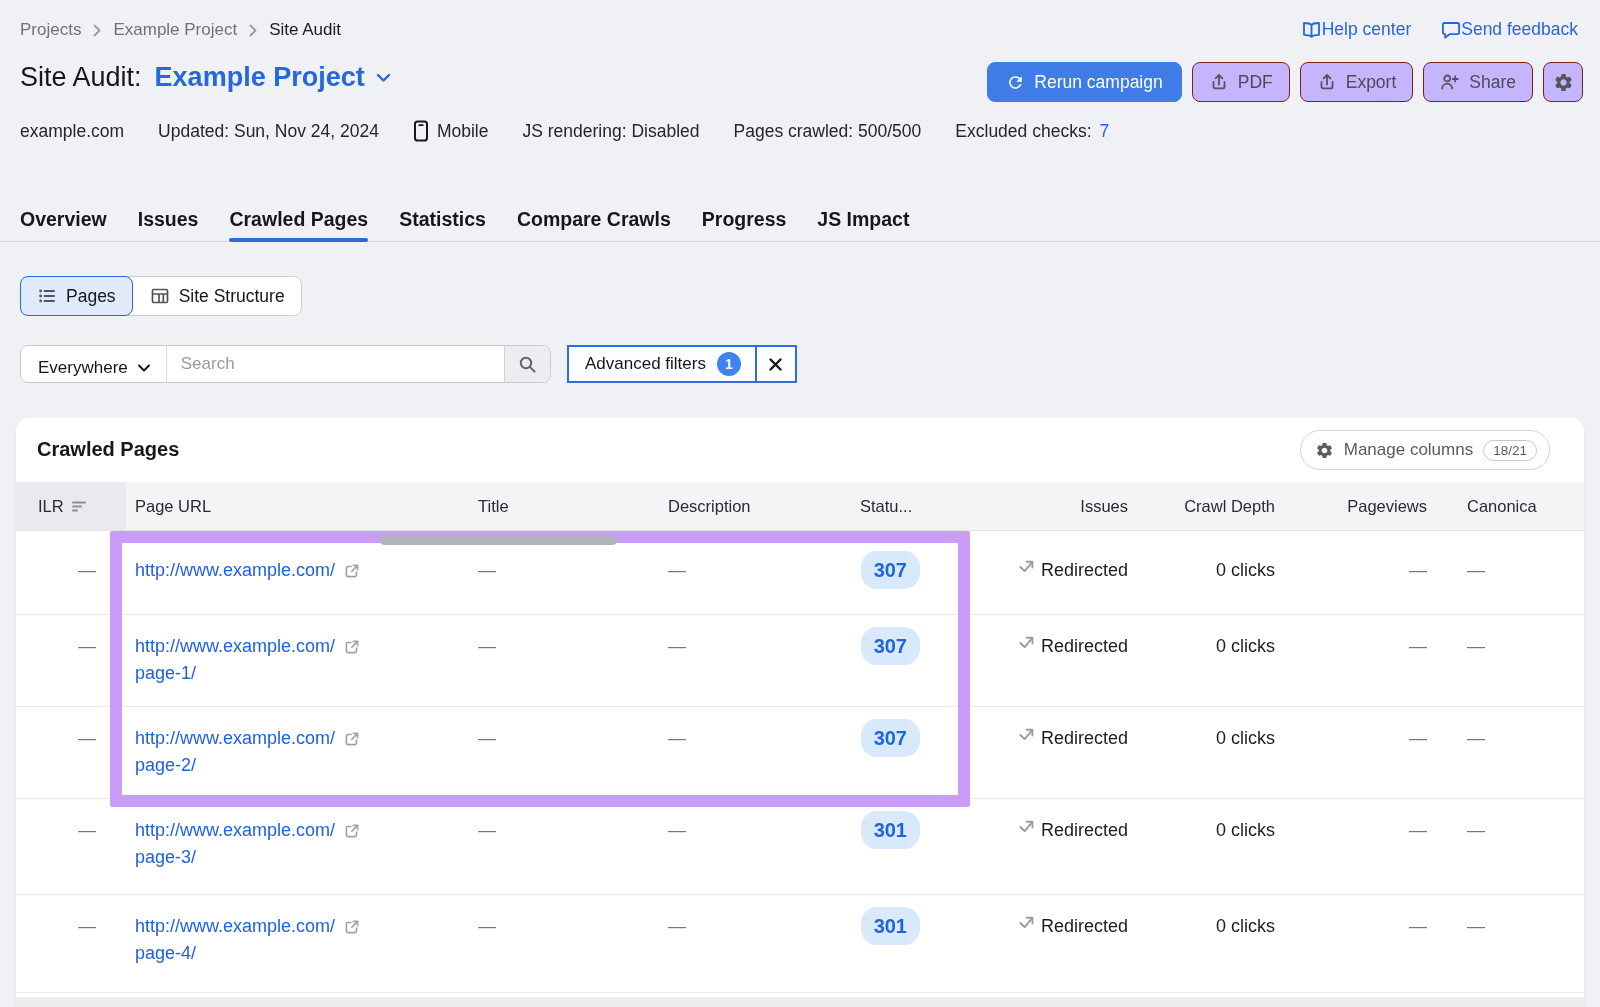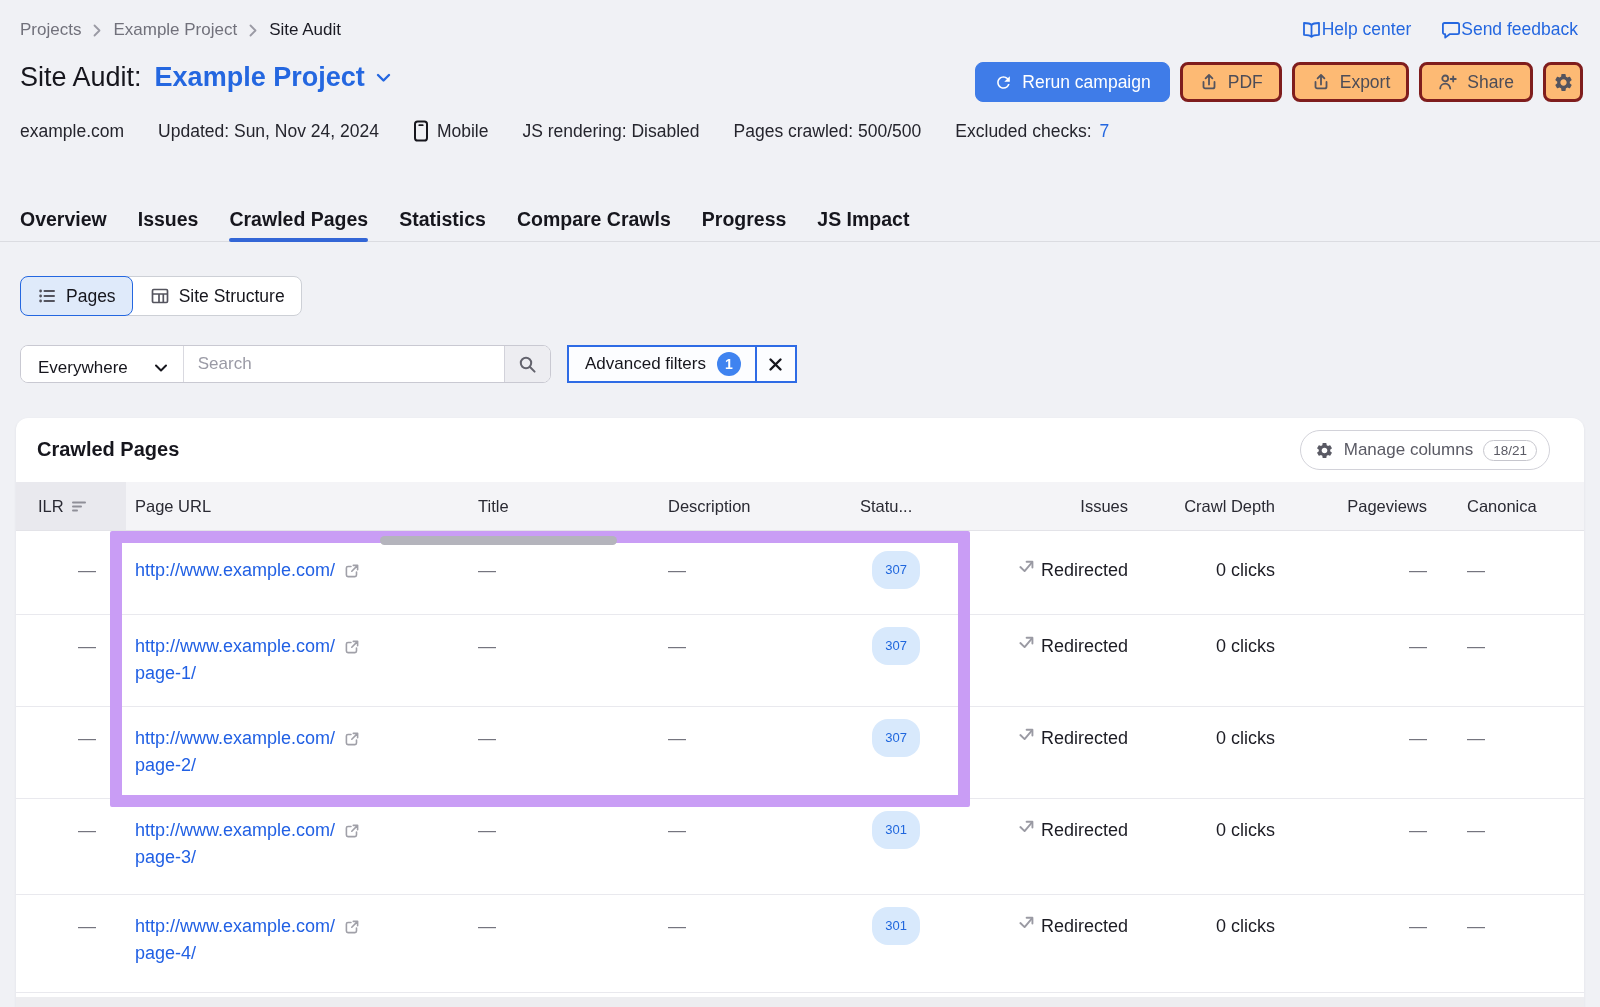--- a/index.html
+++ b/index.html
@@ -23,21 +23,21 @@
   
   .title-row{left:20px;top:62px;display:flex;align-items:center;gap:13px}
   .title-prefix{font-size:27px;font-weight:400;color:#16161d}
   .project-picker{display:flex;align-items:center;gap:11px;background:none;border:none;
                   font-size:27px;font-weight:700;color:#2467e0}
 
   
   .actions{right:17px;top:62px;display:flex;gap:10px}
   .btn{display:flex;align-items:center;gap:9px;height:40px;border-radius:8px;font-size:17.5px;font-weight:400}
   .btn-primary{background:#3f7ce8;border:1px solid #3f7ce8;color:#fff;padding:0 18px}
-  .btn-gray{background:#fdba74;border:3px solid #7f1d1d;color:#4c4c57;padding:0 16px}
+  .btn-gray{background:#c4b5fd;border:1px solid #7f1d1d;color:#4c4c57;padding:0 16px}
   .btn-icononly{width:40px;justify-content:center;padding:0}
 
   
   .meta-row{left:20px;top:119px;display:flex;align-items:center;gap:34px;font-size:17.5px;color:#25252d}
   .meta-item{display:flex;align-items:center;gap:8px}
   .meta-link{color:#2467e0;cursor:pointer}
 
   
   .tabbar{left:0;top:198px;width:1600px;height:44px;border-bottom:1px solid #dbdce1;
           display:flex;gap:31px;padding-left:20px}
@@ -46,21 +46,21 @@
 
   
   .view-toggle{left:20px;top:276px;display:flex}
   .seg{display:flex;align-items:center;gap:9px;height:40px;padding:0 16px;font-size:17.5px;color:#16161d;background:#fff}
   .seg-active{background:#dfeafa;border:1px solid #2467e0;border-radius:8px;position:relative;z-index:2}
   .seg-plain{border:1px solid #cdd0d6;border-radius:0 8px 8px 0;margin-left:-6px;padding-left:22px}
 
   
   .search-bar{left:20px;top:345px;width:531px;height:38px;background:#fff;border:1px solid #c9c9d2;
               border-radius:8px;display:flex;align-items:stretch;overflow:hidden}
-  .scope{display:flex;align-items:center;gap:26px;padding:8px 15px 0 17px;border:none;background:#fff;
+  .scope{display:flex;align-items:center;gap:9px;padding:8px 15px 0 17px;border:none;background:#fff;
          border-right:1px solid #d9d9e0;font-size:17px;color:#16161d}
   .search-input{flex:1;border:none;outline:none;padding:0 14px;font-size:17px;color:#16161d;background:#fff}
   .search-input::placeholder{color:#9a9aa5}
   .search-btn{width:46px;background:#ededf1;border:none;border-left:1px solid #d2d2da;
               display:flex;align-items:center;justify-content:center}
 
   .adv{left:567px;top:345px;height:38px;display:flex;align-items:stretch;border:2px solid #2e6be5;
        border-radius:0;background:#fcfdff;overflow:hidden}
   .adv-main{display:flex;align-items:center;gap:11px;padding:0 14px 0 16px;font-size:17px;color:#16161d;
             background:transparent;border:none}
@@ -96,21 +96,21 @@
   .col-crawl{width:147px;justify-content:flex-end}
   .col-views{width:152px;justify-content:flex-end}
   .col-canon{width:157px;padding-left:40px}
   .th.col-ilr{justify-content:flex-start;padding-left:22px;padding-right:0;gap:7px;background:#e9e9ee;height:100%}
   .th.col-status{justify-content:flex-start;padding-left:8px;padding-right:0}
 
   .dash{color:#75757f;font-size:18px;line-height:26px}
   .url-line1{display:flex;align-items:center;gap:8px}
   .url-link{color:#2160e4;font-size:18px;line-height:27px;cursor:pointer;display:block}
   .url-line2:empty{display:none}
-  .badge-status{background:#d8e9fc;color:#1f66dd;font-weight:400;font-size:13px;line-height:38px;
+  .badge-status{background:#d8e9fc;color:#1f66dd;font-weight:700;font-size:20px;line-height:38px;
                 padding:0 13px;border-radius:16px;margin-top:-6px}
   .issue-line{display:flex;align-items:flex-start;gap:5px;font-size:18px;line-height:26px;color:#1c1c24}
   .plain-val{font-size:18px;line-height:26px;color:#1c1c24}
 
   .highlight{position:absolute;left:94px;top:113px;width:860px;height:276px;border:12px solid #c99df5;
              border-radius:2px;z-index:5;pointer-events:none}
   .hthumb{position:absolute;left:364px;top:118px;width:237px;height:9px;background:#b4b4bc;border-radius:5px;z-index:6}
   .bottom-strip{position:absolute;left:0;top:579px;width:1568px;height:10px;background:#ededf0}
 </style>
 </head>

